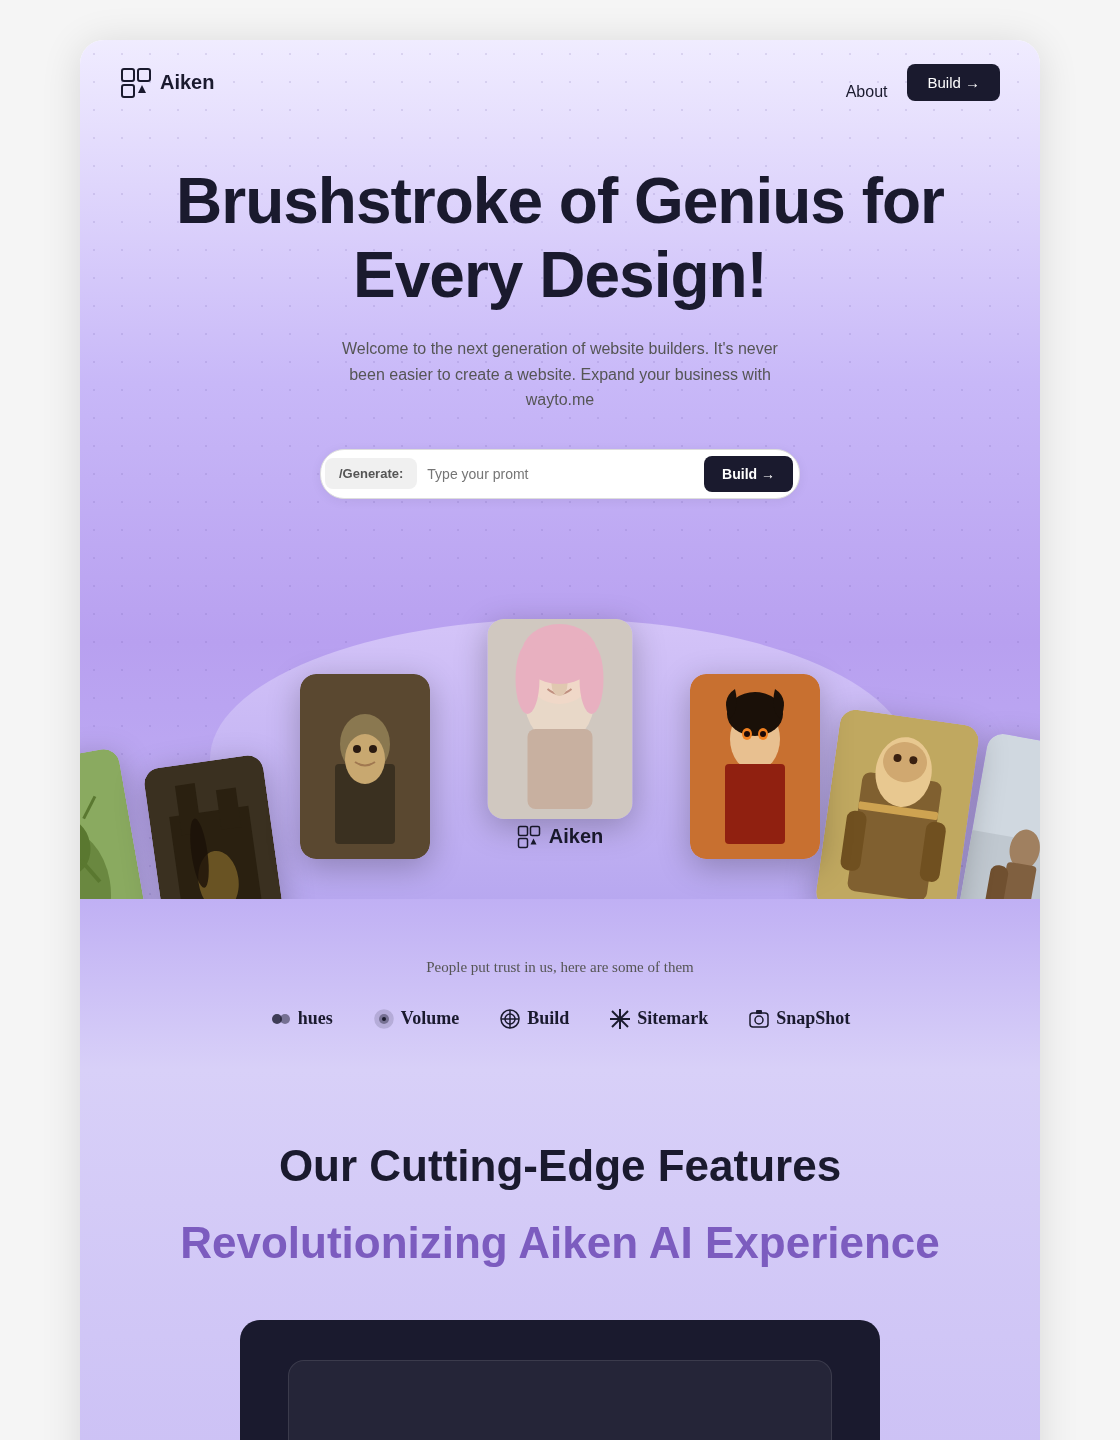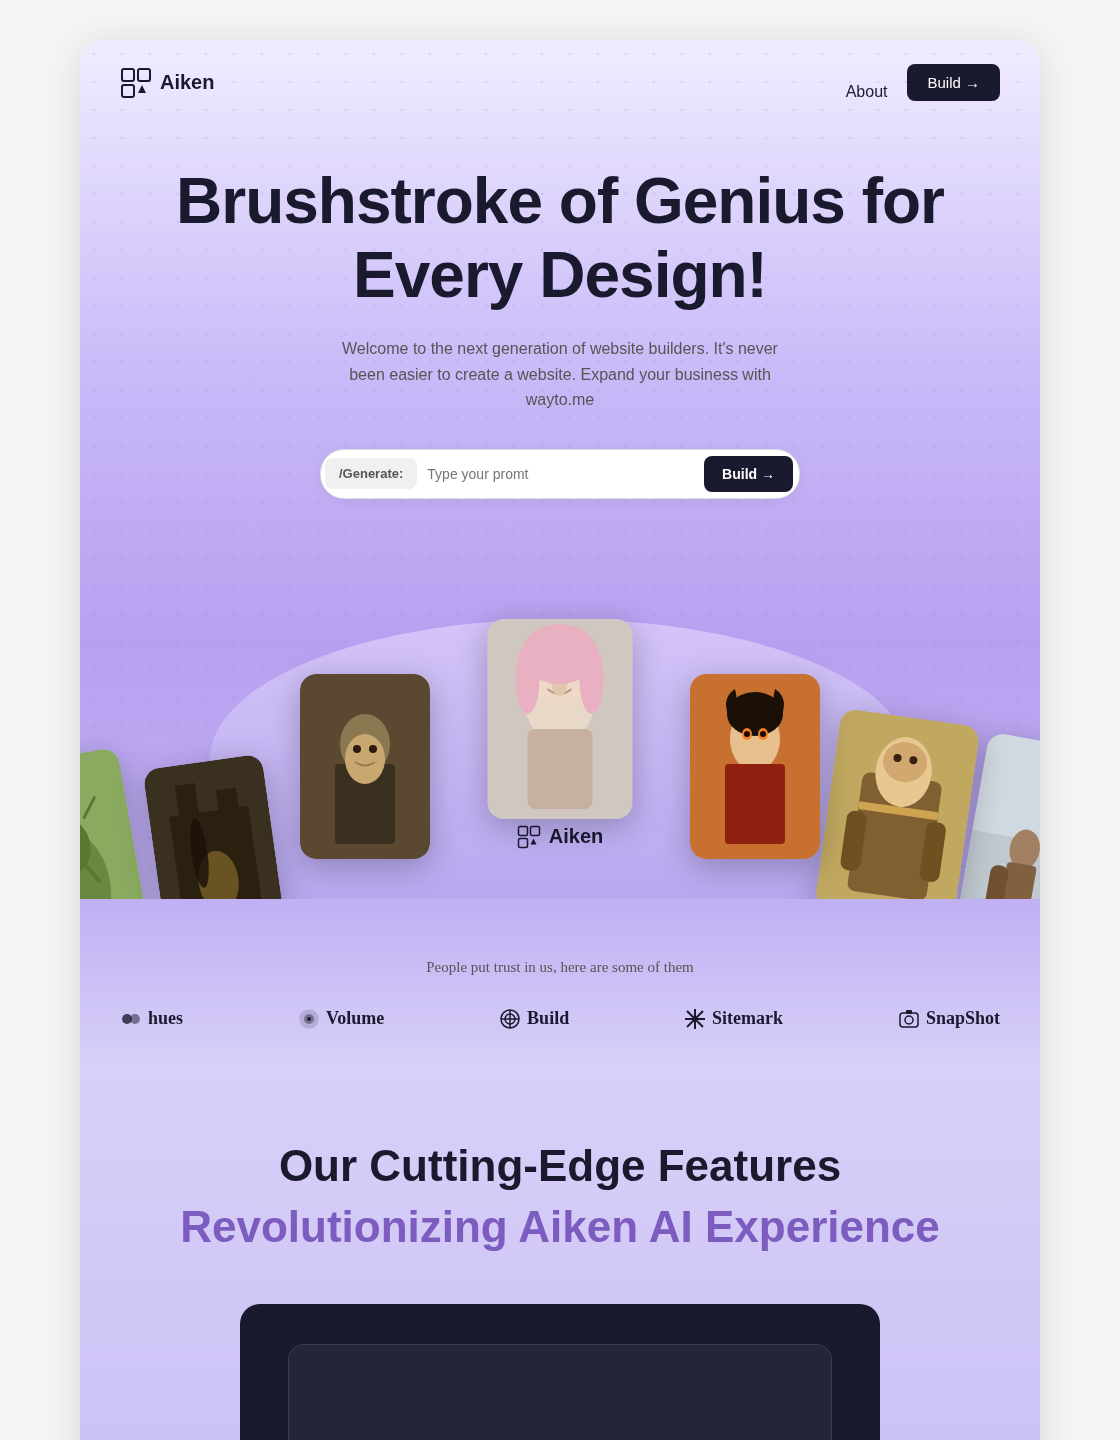--- a/index.html
+++ b/index.html
@@ -301,21 +301,21 @@
 
     .trust-text {
       font-size: 15px;
       color: #555;
       margin-bottom: 32px;
     }
 
     .trust-logos {
       display: flex;
       align-items: center;
-      justify-content: space-between;
+      justify-content: center;
       gap: 40px;
       flex-wrap: wrap;
     }
 
     .trust-logo-item {
       display: flex;
       align-items: center;
       gap: 6px;
       font-size: 18px;
       font-weight: 700;
@@ -327,21 +327,21 @@
       background: linear-gradient(180deg, #d8d0f8 0%, #c8bcf4 100%);
       padding: 70px 40px 40px;
       text-align: center;
     }
 
     .features-title {
       font-size: 44px;
       font-weight: 800;
       color: #1a1a2e;
       line-height: 1.2;
-      margin-bottom: 8px;
+      margin-bottom: 24px;
     }
 
     .features-subtitle {
       font-size: 44px;
       font-weight: 800;
       color: #7c5cbf;
       line-height: 1.2;
       margin-bottom: 50px;
     }
 

